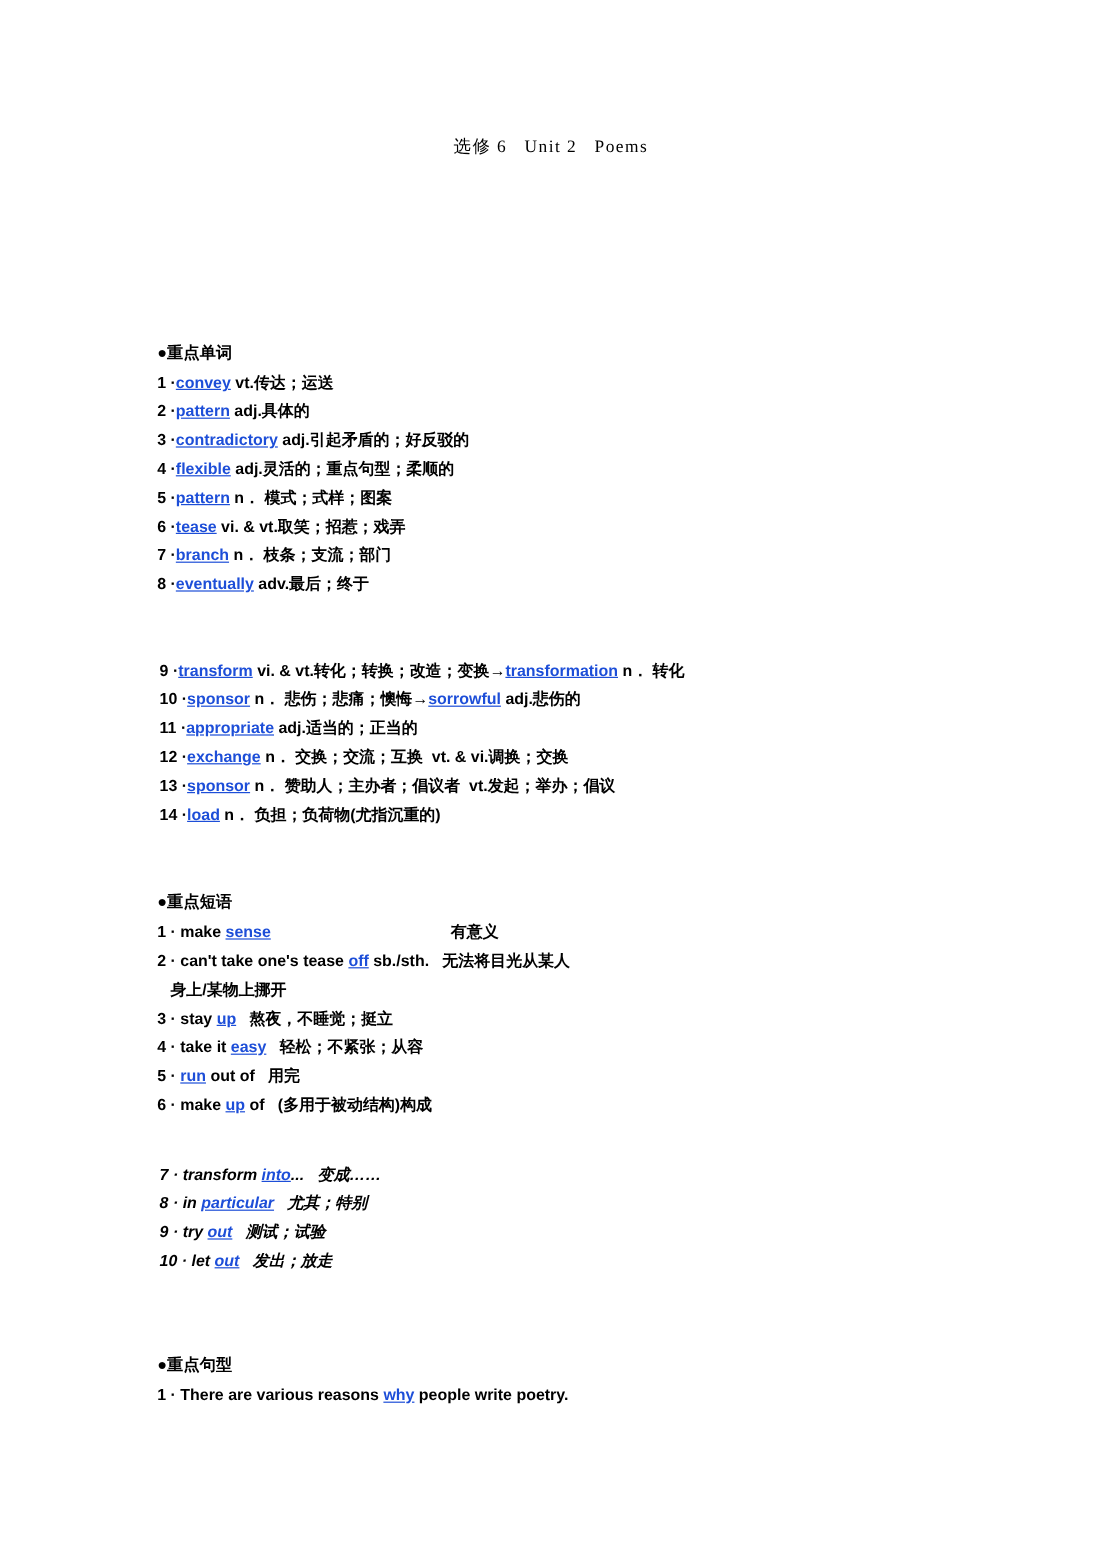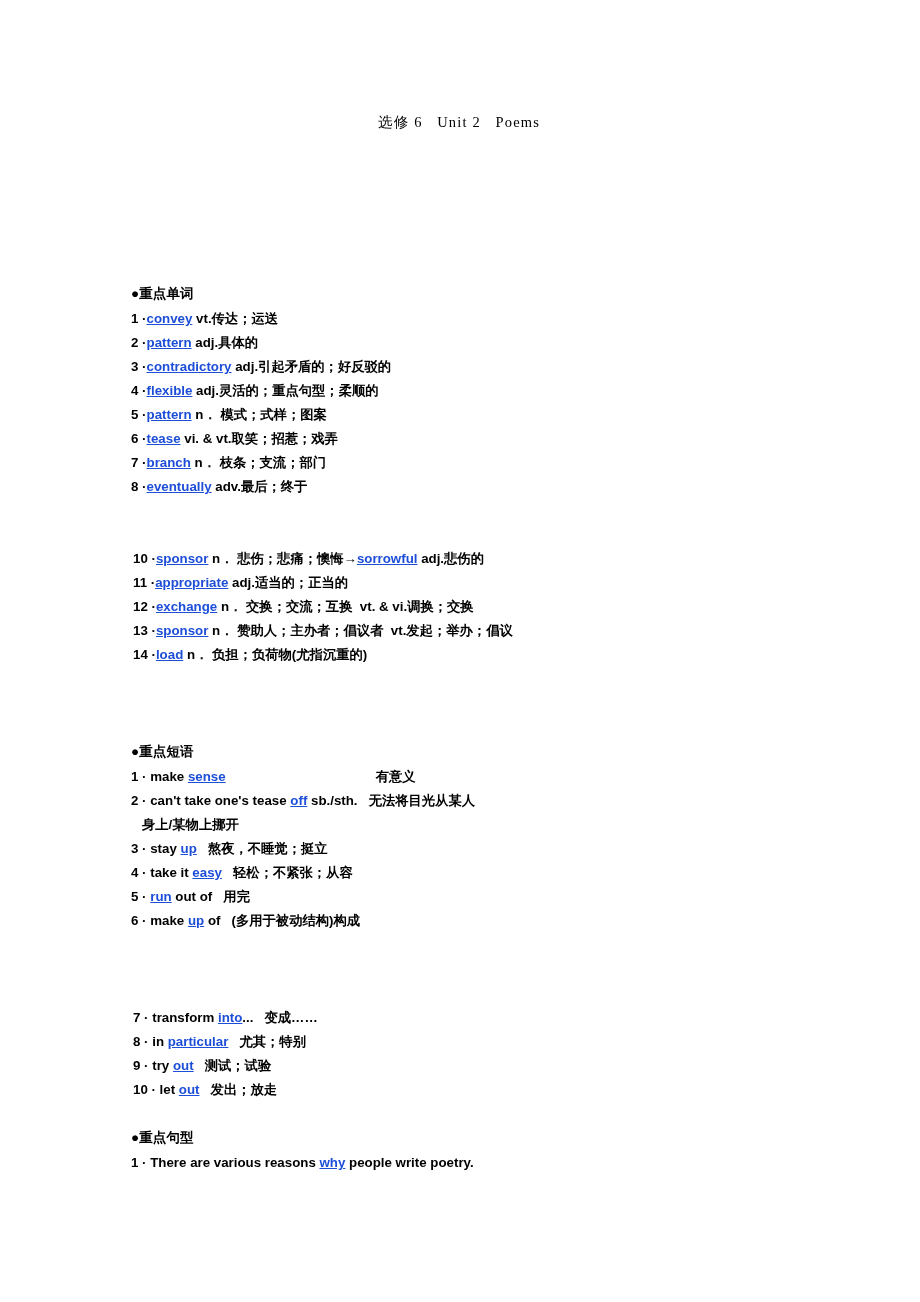--- a/index.html
+++ b/index.html
@@ -103,21 +103,21 @@
 
   .gap-wide {
     display: inline-block;
     width: 150px;
   }
 
   
   #words-1 { top: 283px; }
   #words-2 { top: 547px; }
   #phrases-1 { top: 741px; }
-  #phrases-2 { top: 1006px; }
+  #phrases-2 { top: 967px; font-style: italic; }
   #patterns { top: 1127px; }
 </style>
 </head>
 <body>
 
 <div class="page">
 
   <div class="running-head">选修 6   Unit 2   Poems</div>
 
 
@@ -130,20 +130,21 @@
         <div class="entry"><span class="num">4 ·</span><span class="kw">flexible</span><span class="cn"> adj.灵活的；重点句型；柔顺的</span></div>
         <div class="entry"><span class="num">5 ·</span><span class="kw">pattern</span><span class="cn"> n． 模式；式样；图案</span></div>
         <div class="entry"><span class="num">6 ·</span><span class="kw">tease</span><span class="cn"> vi. &amp; vt.取笑；招惹；戏弄</span></div>
         <div class="entry"><span class="num">7 ·</span><span class="kw">branch</span><span class="cn"> n． 枝条；支流；部门</span></div>
         <div class="entry"><span class="num">8 ·</span><span class="kw">eventually</span><span class="cn"> adv.最后；终于</span></div>
       </div>
   </div>
 
   <div class="block indent" id="words-2">
     <div id="word-list-2">
+        <div class="entry"><span class="num">9 ·</span><span class="kw">transform</span><span class="cn"> vi. &amp; vt.转化；转换；改造；变换→</span><span class="kw">transformation</span><span class="cn"> n． 转化</span></div>
         <div class="entry"><span class="num">10 ·</span><span class="kw">sponsor</span><span class="cn"> n． 悲伤；悲痛；懊悔→</span><span class="kw">sorrowful</span><span class="cn"> adj.悲伤的</span></div>
         <div class="entry"><span class="num">11 ·</span><span class="kw">appropriate</span><span class="cn"> adj.适当的；正当的</span></div>
         <div class="entry"><span class="num">12 ·</span><span class="kw">exchange</span><span class="cn"> n． 交换；交流；互换  vt. &amp; vi.调换；交换</span></div>
         <div class="entry"><span class="num">13 ·</span><span class="kw">sponsor</span><span class="cn"> n． 赞助人；主办者；倡议者  vt.发起；举办；倡议</span></div>
         <div class="entry"><span class="num">14 ·</span><span class="kw">load</span><span class="cn"> n． 负担；负荷物(尤指沉重的)</span></div>
       </div>
   </div>
 
   <div class="block" id="phrases-1">
     <div class="bullet-head">●重点短语</div>

